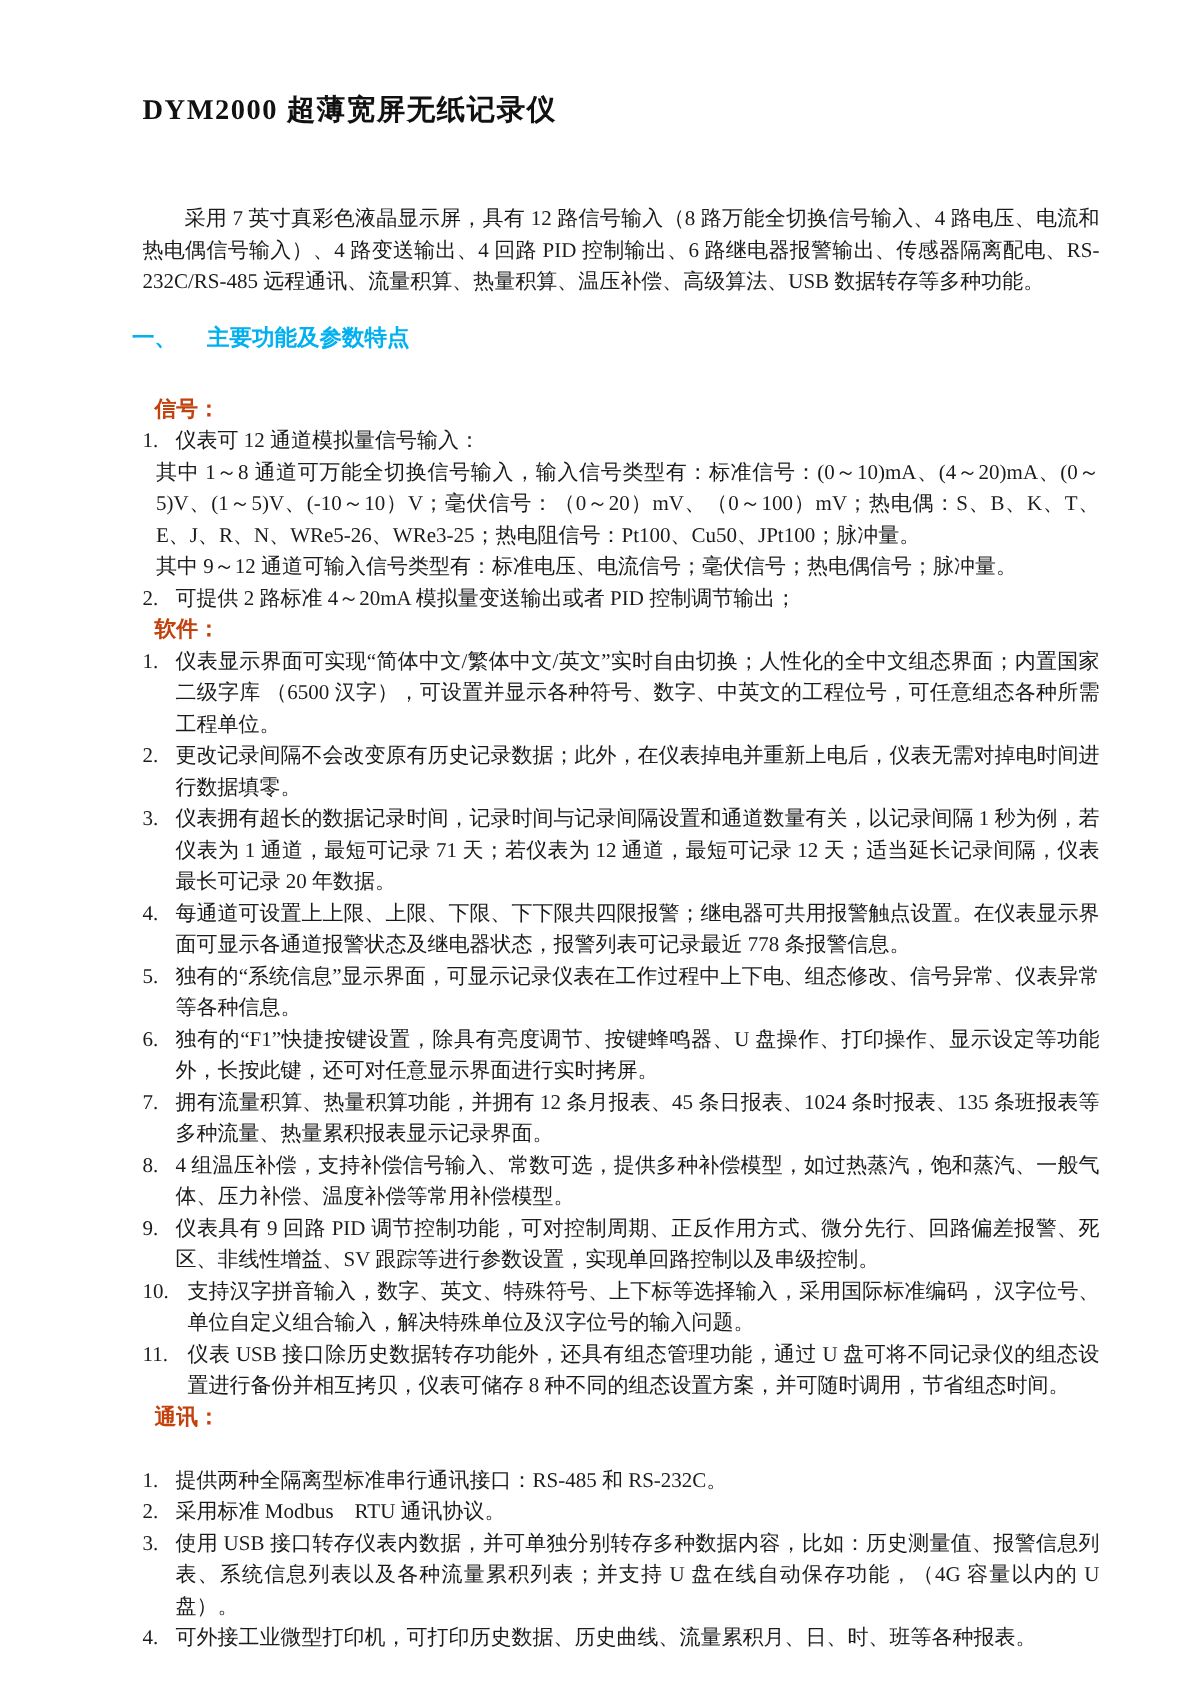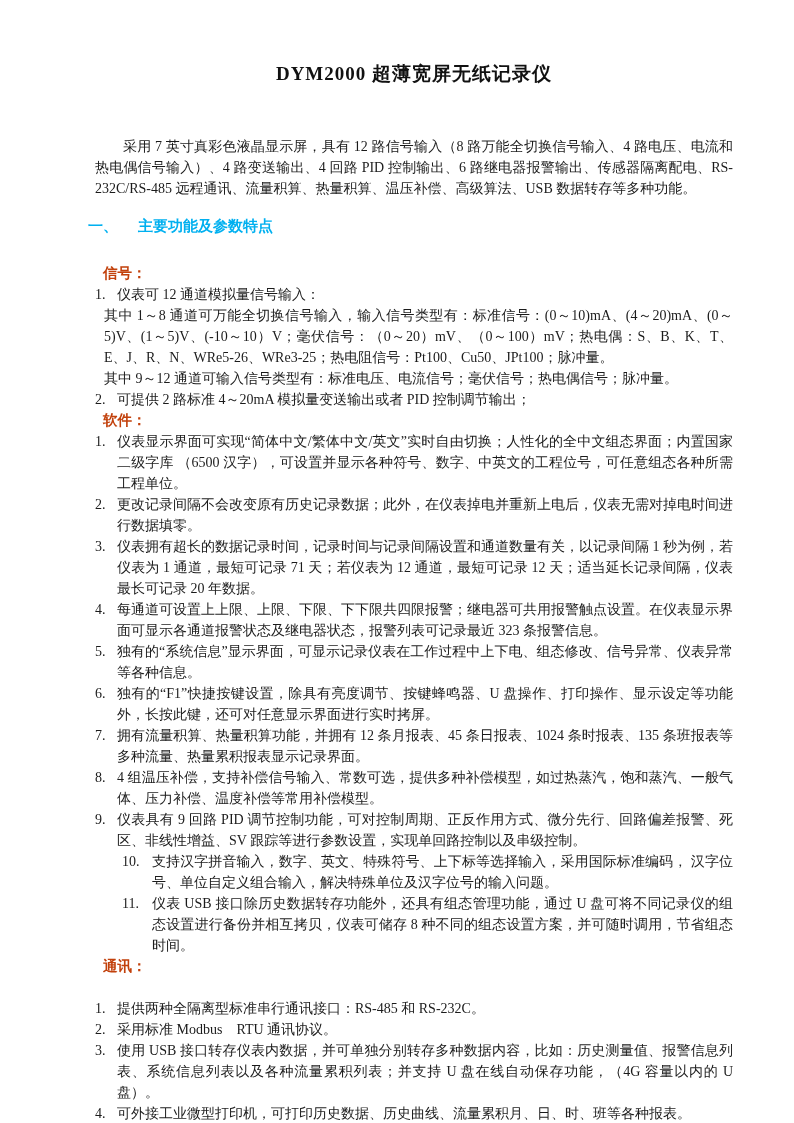--- a/index.html
+++ b/index.html
@@ -13,21 +13,20 @@
     font-family: "Liberation Serif", "DejaVu Serif", serif;
     font-size: 14px;
     line-height: 21px;
     color: #1b1b1b;
     overflow: hidden;
   }
   .doc-title {
     font-size: 19px;
     line-height: 28px;
     font-weight: 700;
-    text-align: center;
     letter-spacing: 1px;
     color: #111111;
     margin-bottom: 48px;
   }
   .intro {
     text-indent: 28px;
     text-align: justify;
     margin-bottom: 17px;
   }
   .section-heading {
@@ -40,21 +39,21 @@
   .sec-num { margin-right: 20px; }
   .sub-heading {
     font-size: 14.5px;
     line-height: 21px;
     font-weight: 700;
     color: #c2410c;
     margin-left: 8px;
   }
   .li { display: flex; }
   .li .num { flex: 0 0 auto; width: 22px; }
-  .li.wide .num { width: 30px; margin-left: 27px; }
+  .li.wide .num { width: 30px; }
   .li .txt { flex: 1; text-align: justify; }
   .subpara { margin-left: 9px; text-align: justify; }
   .blank-line { height: 21px; }
 </style>
 </head>
 <body>
 
 <div class="page">
 
   <h1 class="doc-title">DYM2000 超薄宽屏无纸记录仪</h1>
@@ -87,21 +86,21 @@
   <div class="li">
     <span class="num">2.</span>
     <span class="txt">更改记录间隔不会改变原有历史记录数据；此外，在仪表掉电并重新上电后，仪表无需对掉电时间进行数据填零。</span>
   </div>
   <div class="li">
     <span class="num">3.</span>
     <span class="txt">仪表拥有超长的数据记录时间，记录时间与记录间隔设置和通道数量有关，以记录间隔 1 秒为例，若仪表为 1 通道，最短可记录 71 天；若仪表为 12 通道，最短可记录 12 天；适当延长记录间隔，仪表最长可记录 20 年数据。</span>
   </div>
   <div class="li">
     <span class="num">4.</span>
-    <span class="txt">每通道可设置上上限、上限、下限、下下限共四限报警；继电器可共用报警触点设置。在仪表显示界面可显示各通道报警状态及继电器状态，报警列表可记录最近 323 条报警信息。</span>
+    <span class="txt">每通道可设置上上限、上限、下限、下下限共四限报警；继电器可共用报警触点设置。在仪表显示界面可显示各通道报警状态及继电器状态，报警列表可记录最近 778 条报警信息。</span>
   </div>
   <div class="li">
     <span class="num">5.</span>
     <span class="txt">独有的“系统信息”显示界面，可显示记录仪表在工作过程中上下电、组态修改、信号异常、仪表异常等各种信息。</span>
   </div>
   <div class="li">
     <span class="num">6.</span>
     <span class="txt">独有的“F1”快捷按键设置，除具有亮度调节、按键蜂鸣器、U 盘操作、打印操作、显示设定等功能外，长按此键，还可对任意显示界面进行实时拷屏。</span>
   </div>
   <div class="li">

